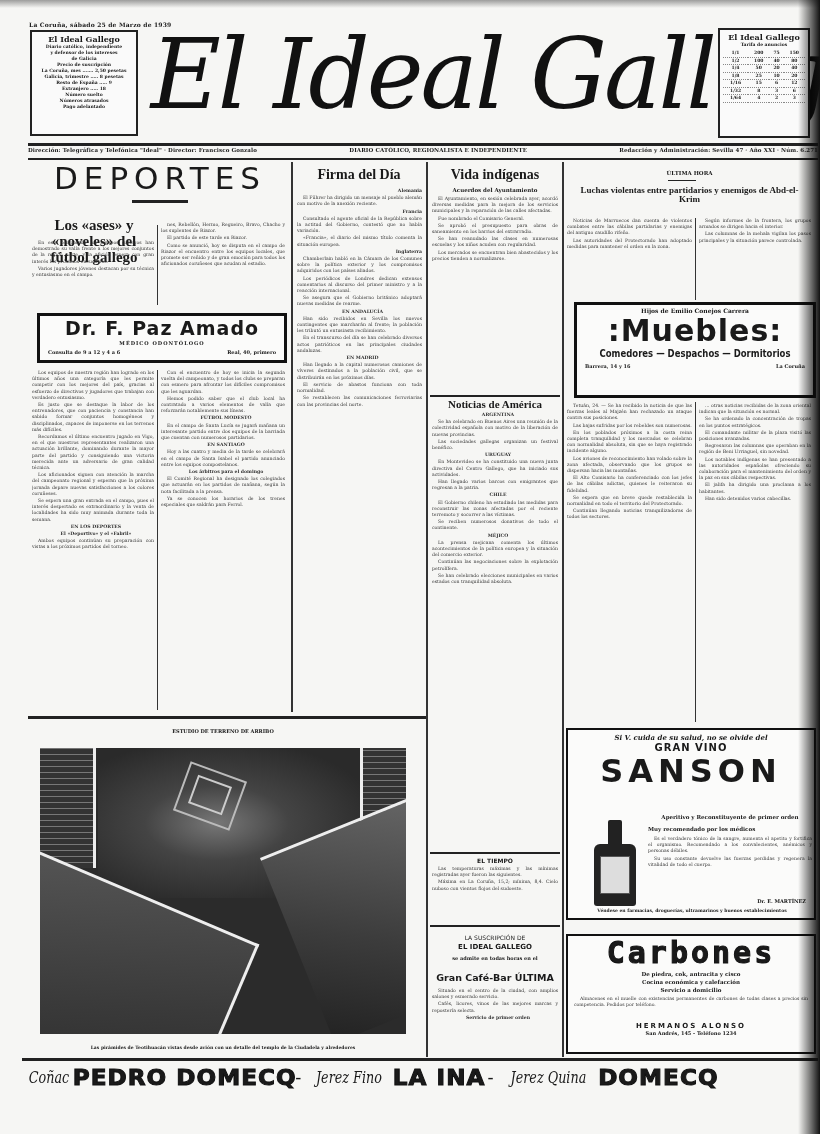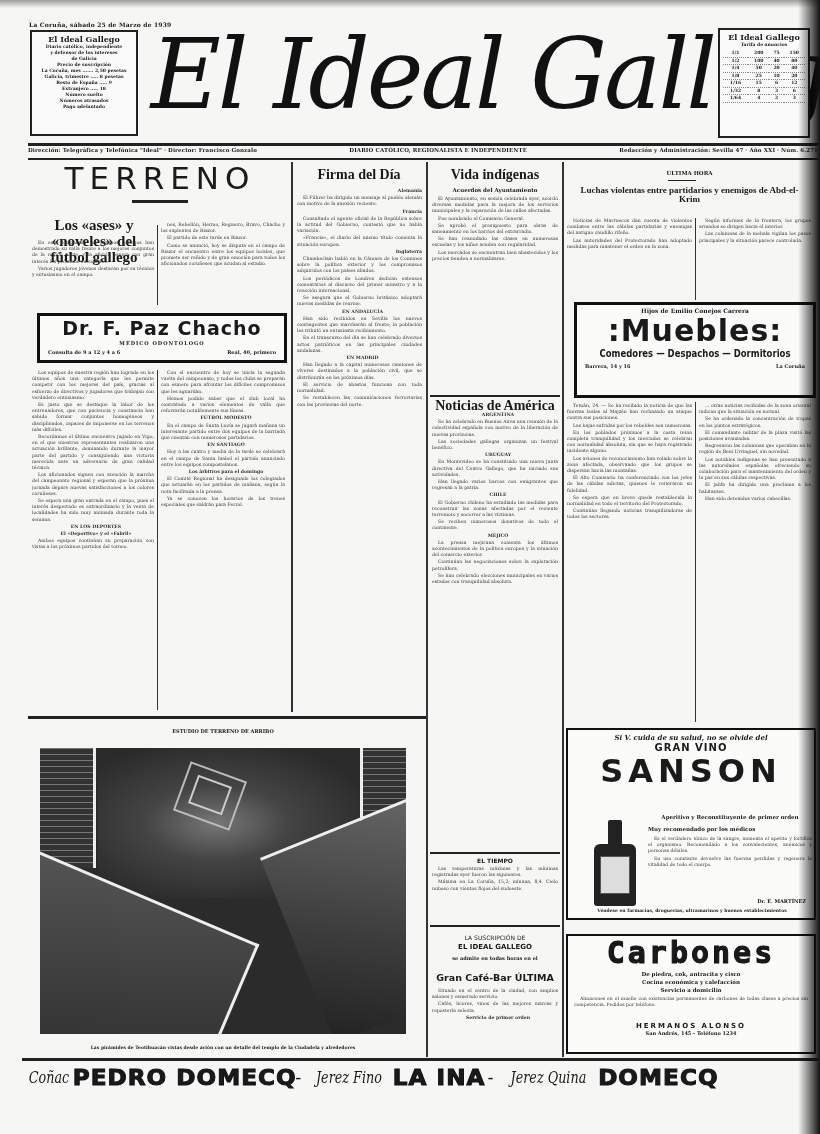--- a/index.html
+++ b/index.html
@@ -144,36 +144,36 @@
   <div class="rule" style="top:158px; height:2px;"></div>
 
   <div class="vrule" style="left:291px; top:162px; height:550px;"></div>
   <div class="vrule" style="left:426px; top:162px; height:895px;"></div>
   <div class="vrule" style="left:562px; top:162px; height:895px;"></div>
   <div class="vrule" style="left:157px; top:225px; height:80px; width:1px;"></div>
   <div class="vrule" style="left:157px; top:370px; height:340px; width:1px;"></div>
   <div class="vrule" style="left:695px; top:218px; height:82px; width:1px;"></div>
   <div class="vrule" style="left:695px; top:402px; height:320px; width:1px;"></div>
 
-  <div class="section-head deportes">TERRENO</div>
+  <div class="section-head deportes">DEPORTES</div>
   <div class="deportes-underline"></div>
   <div class="section-head headline" style="left:35px; top:218px; width:118px; font-size:15px;">Los «ases» y «noveles» del fútbol gallego</div>
 
   <div class="col-text" style="left:32px; top:240px; width:122px; height:70px;">
     <p>En esta temporada los equipos gallegos han demostrado su valía frente a los mejores conjuntos de la región norte, y la afición espera con gran interés los próximos encuentros.</p>
     <p>Varios jugadores jóvenes destacan por su técnica y entusiasmo en el campo.</p>
   </div>
   <div class="col-text" style="left:161px; top:222px; width:124px; height:85px;">
     <p>nes, Rebellón, Hermo, Regueiro, Bravo, Chacho y los suplentes de Riazor.</p>
     <p>El partido de este tarde en Riazor.</p>
     <p>Como se anunció, hoy se disputa en el campo de Riazor el encuentro entre los equipos locales, que promete ser reñido y de gran emoción para todos los aficionados coruñeses que acudan al estadio.</p>
   </div>
 
   <div class="box-ad" style="left:37px; top:313px; width:250px; height:50px;">
-    <div style="font-family:'DejaVu Sans',sans-serif; font-weight:bold; font-size:19px; letter-spacing:1px; line-height:24px;">Dr. F. Paz Chacho</div>
+    <div style="font-family:'DejaVu Sans',sans-serif; font-weight:bold; font-size:19px; letter-spacing:1px; line-height:24px;">Dr. F. Paz Amado</div>
     <div style="font-size:5px; font-weight:bold; letter-spacing:1px;">MÉDICO ODONTÓLOGO</div>
     <div style="display:flex; justify-content:space-between; font-size:5px; font-weight:bold; padding:3px 8px 0;">
       <span>Consulta de 9 a 12 y 4 a 6</span>
       <span>Real, 40, primero</span>
     </div>
   </div>
 
   <div class="col-text" style="left:32px; top:370px; width:122px; height:338px;">
     <p>Los equipos de nuestra región han logrado en los últimos años una categoría que les permite competir con los mejores del país, gracias al esfuerzo de directivos y jugadores que trabajan con verdadero entusiasmo.</p>
     <p>Es justo que se destaque la labor de los entrenadores, que con paciencia y constancia han sabido formar conjuntos homogéneos y disciplinados, capaces de imponerse en los terrenos más difíciles.</p>
@@ -219,21 +219,21 @@
   <div class="section-head headline" style="left:432px; top:168px; width:126px; font-size:14px;">Vida indígenas</div>
   <div class="section-head" style="left:432px; top:187px; width:126px; font-size:5.5px;">Acuerdos del Ayuntamiento</div>
   <div class="col-text" style="left:432px; top:196px; width:126px; height:198px;">
     <p>El Ayuntamiento, en sesión celebrada ayer, acordó diversas medidas para la mejora de los servicios municipales y la reparación de las calles afectadas.</p>
     <p>Fue nombrado el Comisario General.</p>
     <p>Se aprobó el presupuesto para obras de saneamiento en los barrios del extrarradio.</p>
     <p>Se han reanudado las clases en numerosas escuelas y los niños acuden con regularidad.</p>
     <p>Los mercados se encuentran bien abastecidos y los precios tienden a normalizarse.</p>
   </div>
   <div class="rule" style="left:430px; top:395px; width:130px; height:2px;"></div>
-  <div class="section-head headline" style="left:432px; top:399px; width:126px; font-size:14px;">Noticias de América</div>
+  <div class="section-head headline" style="left:432px; top:399px; width:126px; font-size:11px;">Noticias de América</div>
   <div class="col-text" style="left:432px; top:412px; width:126px; height:428px;">
     <p style="text-align:center; font-weight:bold;">ARGENTINA</p>
     <p>Se ha celebrado en Buenos Aires una reunión de la colectividad española con motivo de la liberación de nuevas provincias.</p>
     <p>Las sociedades gallegas organizan un festival benéfico.</p>
     <p style="text-align:center; font-weight:bold;">URUGUAY</p>
     <p>En Montevideo se ha constituido una nueva junta directiva del Centro Gallego, que ha iniciado sus actividades.</p>
     <p>Han llegado varios barcos con emigrantes que regresan a la patria.</p>
     <p style="text-align:center; font-weight:bold;">CHILE</p>
     <p>El Gobierno chileno ha estudiado las medidas para reconstruir las zonas afectadas por el reciente terremoto y socorrer a las víctimas.</p>
     <p>Se reciben numerosos donativos de todo el continente.</p>

